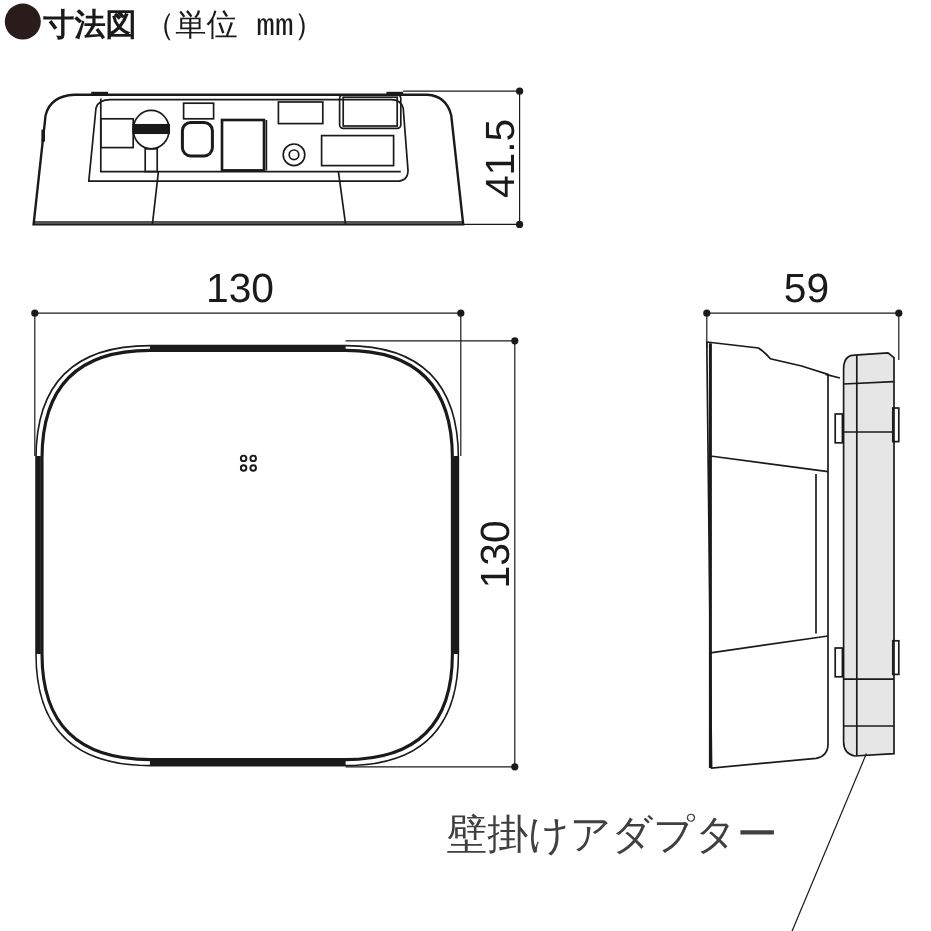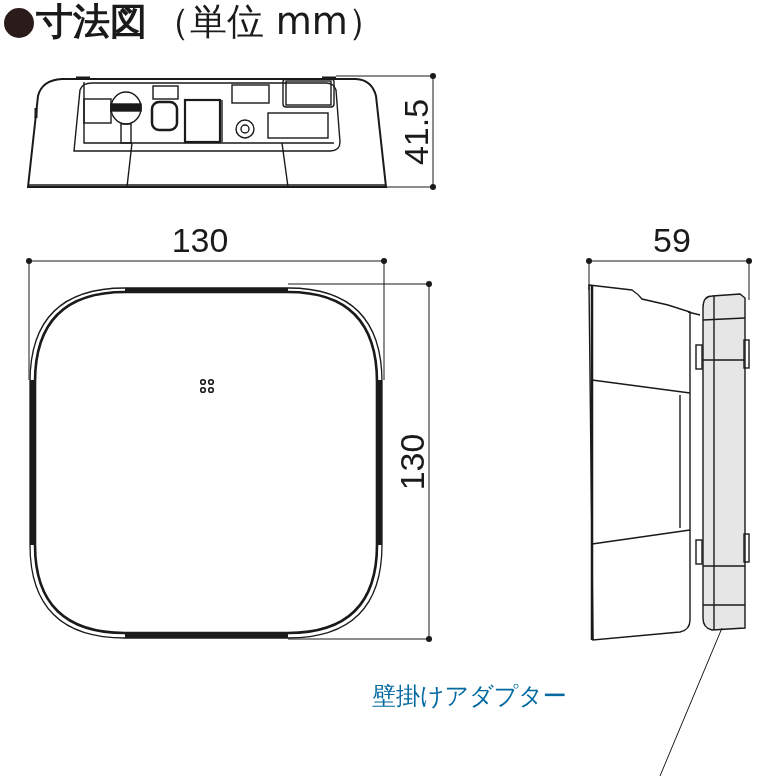--- a/index.html
+++ b/index.html
@@ -1,23 +1,23 @@
 <!DOCTYPE html>
 <html><head>
 <meta charset="utf-8">
 <style>
   html, body { margin:0; padding:0; background:#ffffff; }
   body { width:776px; height:776px; position:relative; overflow:hidden; font-family:"DejaVu Sans", sans-serif; color:#1a1a1a; }
-  .title { position:absolute; left:4px; top:2px; font-size:37px; line-height:40px; white-space:nowrap; }
+  .title { position:absolute; left:4px; top:2px; font-size:26px; line-height:40px; white-space:nowrap;font-family:Liberation Mono, monospace; }
   .title .bullet { display:inline-block; width:30px; height:30px; border-radius:50%; background:#2a1c1a; vertical-align:-4px; margin-right:2px; }
   .title .main { font-weight:bold; }
   .title .unit { font-weight:normal; margin-left:6px; }
   svg { position:absolute; left:0; top:0; }
   .dim { font-family:"Liberation Sans", sans-serif; font-size:34px; fill:#1a1a1a; }
-  .label { position:absolute; left:372px; top:676px; font-size:24px; line-height:40px; color:#0369a1; white-space:nowrap; }
+  .label { position:absolute; left:372px; top:676px; font-size:34px; line-height:40px; color:#404040; white-space:nowrap; }
 </style>
 </head>
 <body>
 
 <div class="title">
   <span class="bullet"></span><span class="main">寸法図</span><span class="unit">（単位 mm）</span>
 </div>
 
 <svg width="776" height="776" viewBox="0 0 776 776">
   <g fill="none" stroke="#1a1a1a" stroke-width="1.4">

